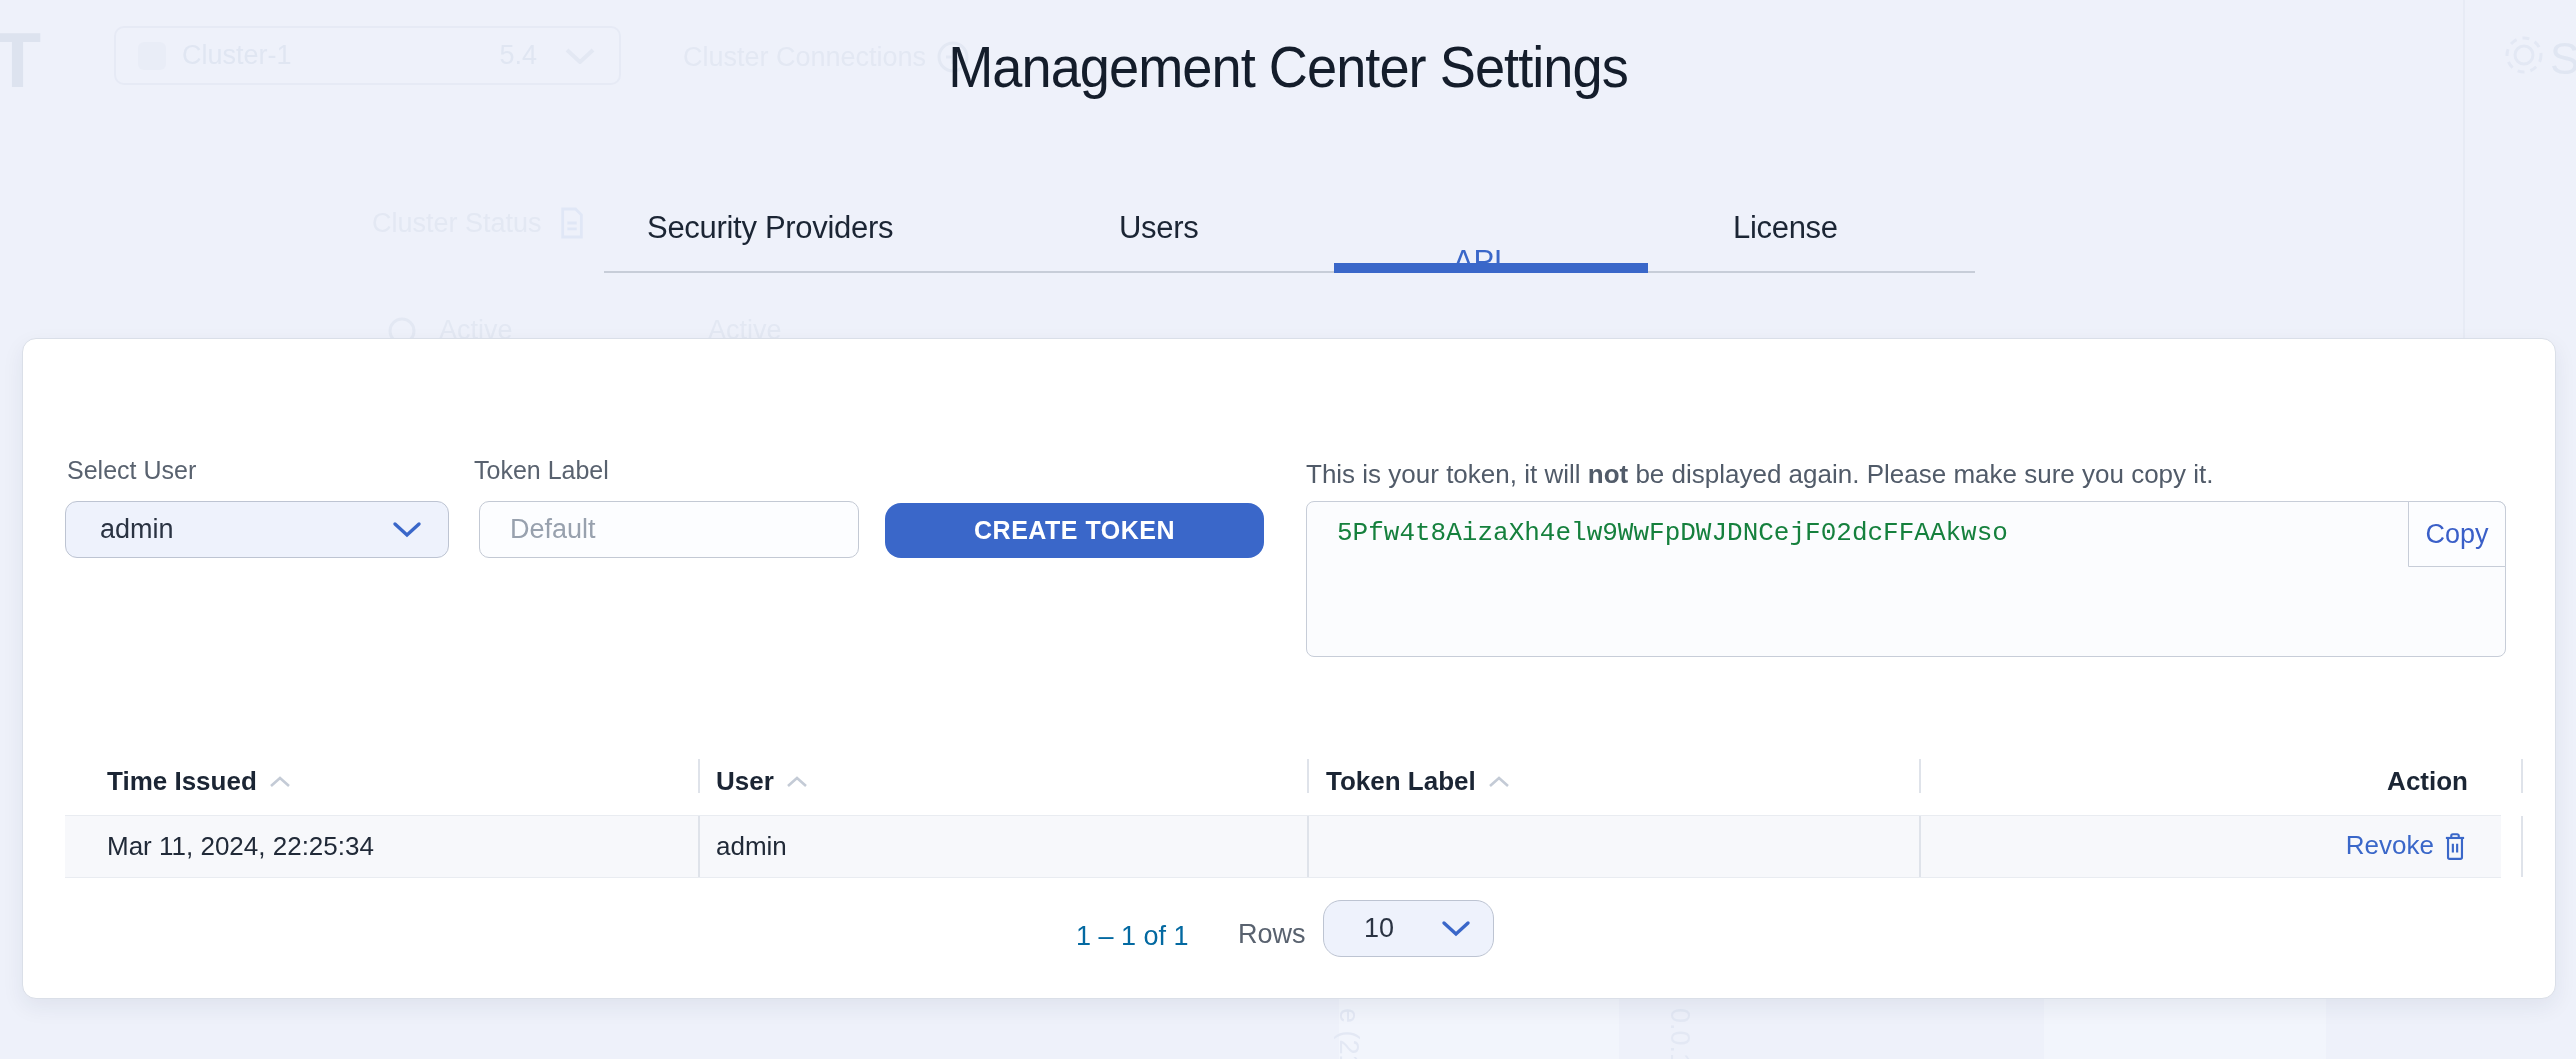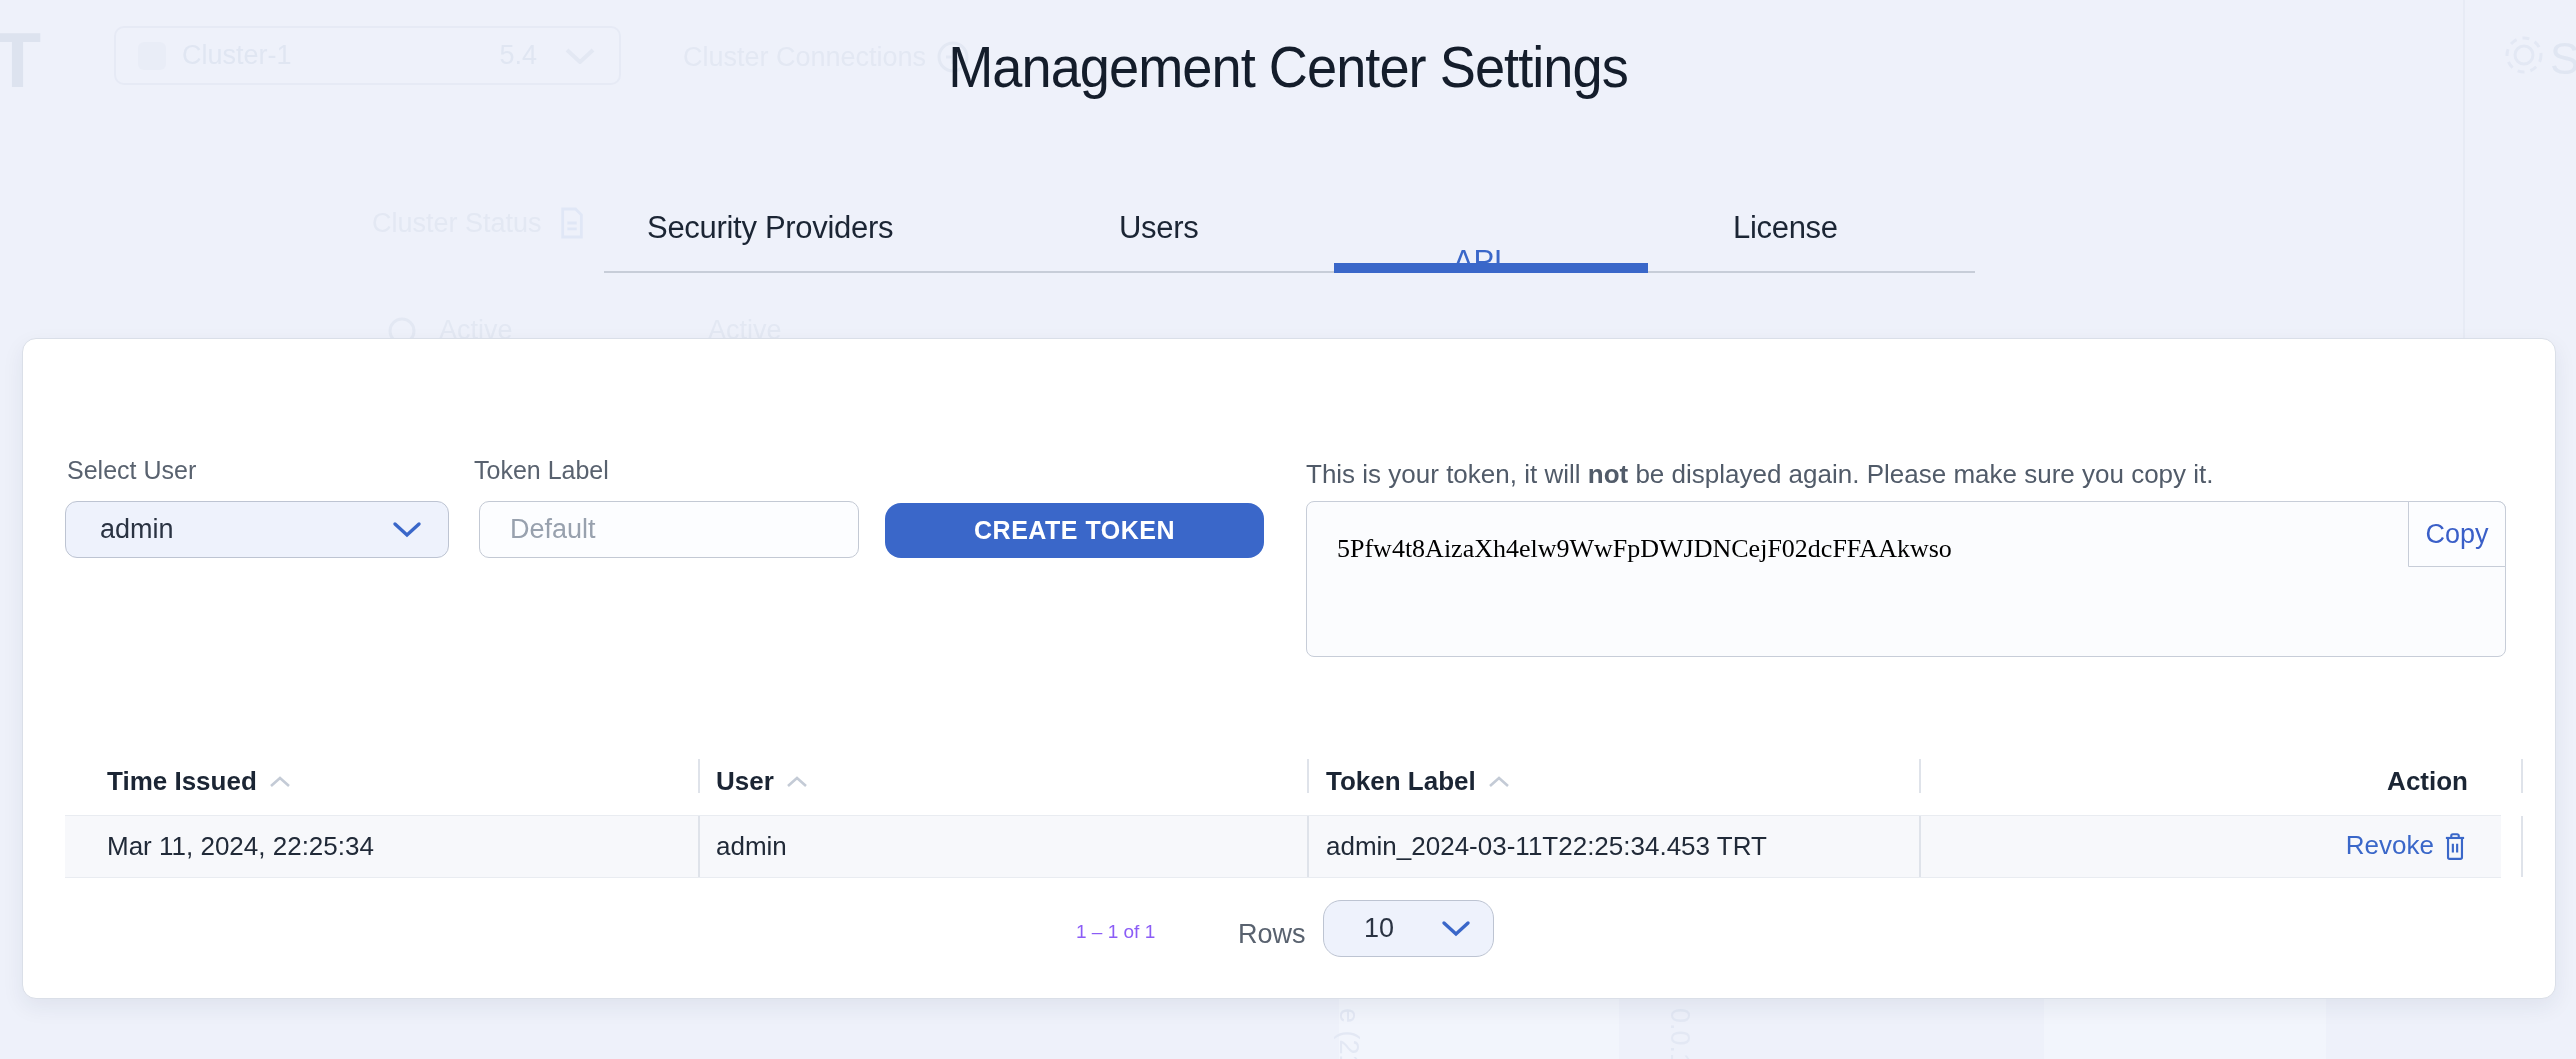--- a/index.html
+++ b/index.html
@@ -53,43 +53,43 @@
     border-radius:10px;background:#fcfdff;font-size:27px;color:#2a3342;padding:8px 30px;outline:none;
     font-family:"Liberation Sans",sans-serif;}
   .text-input::placeholder{color:#98a1ae;}
   .primary-btn{position:absolute;left:862px;top:164px;width:379px;height:55px;background:#3a67c9;
     border:none;border-radius:16px;color:#ffffff;font-size:25px;font-weight:700;letter-spacing:0.5px;
     cursor:pointer;font-family:"Liberation Sans",sans-serif;}
   .notice{position:absolute;left:1283px;top:120px;font-size:26px;color:#515b69;}
   .notice b{font-weight:700;}
   .token-box{position:absolute;left:1283px;top:162px;width:1200px;height:156px;background:#fbfcfe;
     border:1px solid #c7cdd8;border-radius:8px;}
-  .token-value{position:absolute;left:30px;top:32px;font-family:Liberation Serif, serif;
-    font-size:26px;color:#000000;}
+  .token-value{position:absolute;left:30px;top:16px;font-family:Liberation Mono, monospace;
+    font-size:26px;color:#15803d;}
   .copy-btn{position:absolute;top:-1px;right:-1px;width:98px;height:66px;background:#fcfdff;
     border:1px solid #c7cdd8;border-top-right-radius:8px;display:flex;align-items:center;justify-content:center;
     font-size:27px;color:#3a5fc8;cursor:pointer;}
 
   
   .thead{position:absolute;left:42px;top:416px;width:2436px;height:44px;}
   .trow{position:absolute;left:42px;top:476px;width:2436px;height:63px;background:#f7f8fb;
     border-top:1px solid #e9ecf1;border-bottom:1px solid #e9ecf1;}
   .th{position:absolute;font-size:26px;font-weight:700;color:#1b2534;display:flex;align-items:center;gap:12px;top:11px;}
   .td{position:absolute;font-size:26px;color:#212a38;top:15px;}
   .c1{left:42px;} .c2{left:651px;} .c3{left:1261px;}
   .c4{right:33px;text-align:right;}
   .vline{position:absolute;width:2px;background:#dfe3ea;}
   .thead .vline{top:4px;height:34px;}
   .trow .vline{top:0;height:100%;}
   .v1{left:633px;} .v2{left:1242px;} .v3{left:1854px;} .v4{left:2456px;}
   .revoke{position:absolute;right:33px;top:14px;display:flex;align-items:center;gap:8px;
     font-size:26px;color:#3a67c9;cursor:pointer;}
 
   
-  .pg-range{position:absolute;left:1053px;top:582px;font-size:19px;color:#8b5cf6;}
+  .pg-range{position:absolute;left:1053px;top:582px;font-size:27px;color:#0369a1;}
   .pg-rows-label{position:absolute;left:1215px;top:580px;font-size:27px;color:#59626f;}
   .pg-select{left:1300px;top:561px;width:171px;padding:0 22px 0 40px;border-radius:18px;}
 </style>
 </head>
 <body>
 
 <div id="screen">
 
   <div class="faded-text logo-t">T</div>
   <div class="bg-cluster-pill">
@@ -189,21 +189,20 @@
       <div class="vline v3"></div>
       <div class="th c4">Action</div>
       <div class="vline v4"></div>
     </div>
 
     <div class="trow">
       <div class="td c1">Mar 11, 2024, 22:25:34</div>
       <div class="vline v1"></div>
       <div class="td c2">admin</div>
       <div class="vline v2"></div>
-      <div class="td c3">admin_2024-03-11T22:25:34.453 TRT</div>
       <div class="vline v3"></div>
       <div class="revoke">
         <span>Revoke</span>
         <svg width="26" height="30" viewBox="0 0 24 28">
           <path d="M3.5 6.5h17" stroke="#3a67c9" stroke-width="2" fill="none"></path>
           <path d="M8.5 6.5v-2a1.5 1.5 0 0 1 1.5-1.5h4a1.5 1.5 0 0 1 1.5 1.5v2" stroke="#3a67c9" stroke-width="2" fill="none"></path>
           <path d="M5.5 6.5h13v18a1.5 1.5 0 0 1-1.5 1.5H7a1.5 1.5 0 0 1-1.5-1.5z" stroke="#3a67c9" stroke-width="2" fill="none"></path>
           <path d="M10 12v8M14 12v8" stroke="#3a67c9" stroke-width="2"></path>
         </svg>
       </div>

